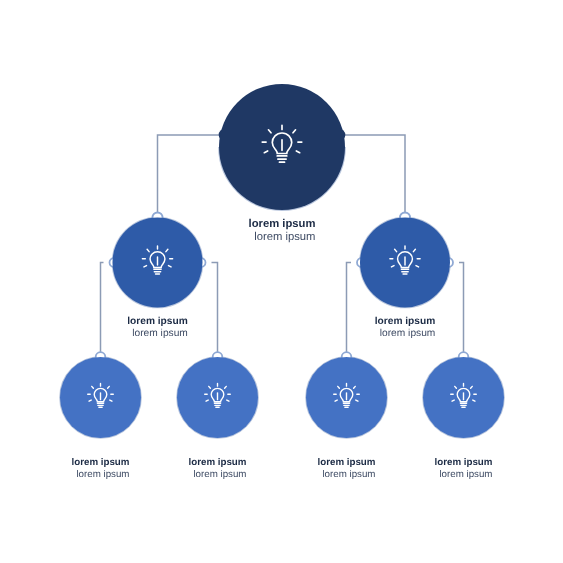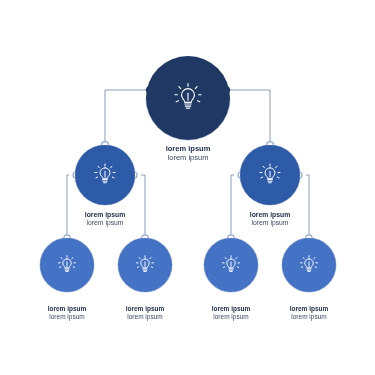--- a/index.html
+++ b/index.html
@@ -14,21 +14,21 @@
 
   .node{position:absolute;transform:translate(-50%,-50%);}
   .disc{
     position:absolute;left:50%;top:50%;
     transform:translate(-50%,-50%);
     border-radius:50%;
     display:flex;align-items:center;justify-content:center;
   }
   .labels{
     position:absolute;left:50%;transform:translateX(-50%);
-    text-align:center;white-space:nowrap;line-height:1.25;
+    text-align:right;white-space:nowrap;line-height:1.25;
   }
   .lbl-a{font-weight:bold;color:#1b2a44;}
   .lbl-b{color:#3d4a63;}
 
   
   .n-root .disc{width:84px;height:84px;background:#1F3864;}
   .n-root .labels{top:46px;}
   .n-root .lbl-a{font-size:7.5px;}
   .n-root .lbl-b{font-size:7.5px;}
 

